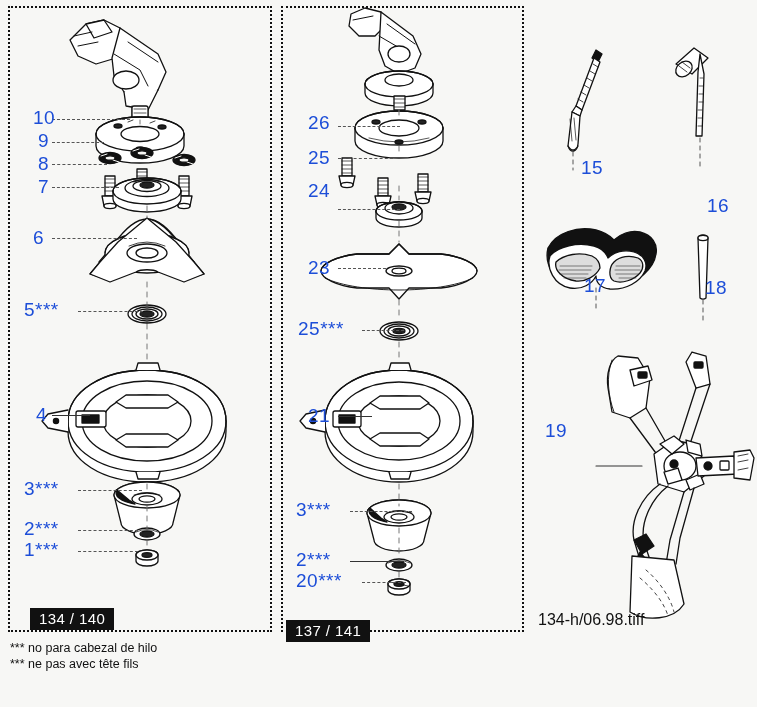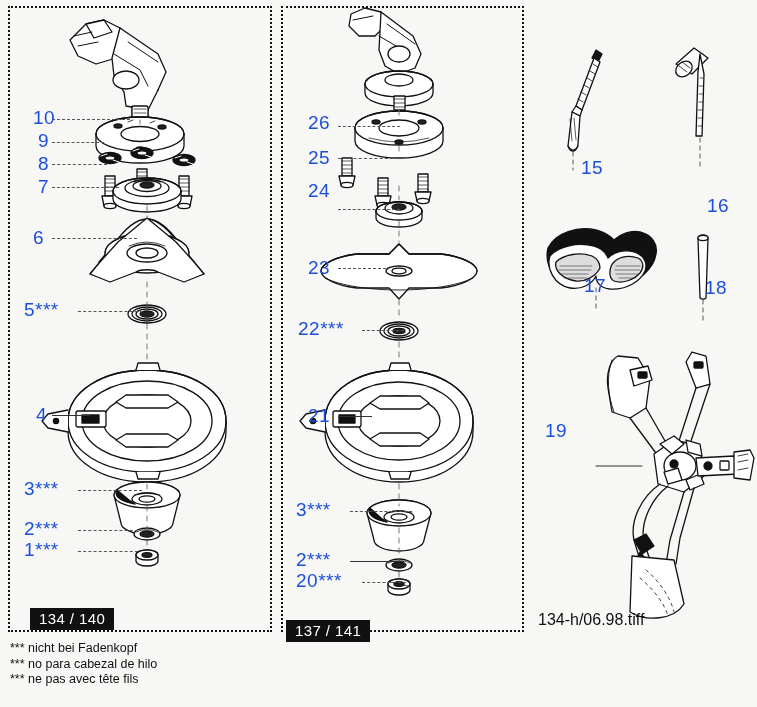--- a/index.html
+++ b/index.html
@@ -421,21 +421,21 @@
   <div class="leader" style="left:362px; top:330px; width:42px;"></div>
   <div class="leader solid" style="left:338px; top:416px; width:34px;"></div>
   <div class="leader" style="left:350px; top:511px; width:62px;"></div>
   <div class="leader solid" style="left:350px; top:561px; width:54px;"></div>
   <div class="leader" style="left:362px; top:582px; width:44px;"></div>
 
   <div class="lbl" style="left:308px; top:113px;">26</div>
   <div class="lbl" style="left:308px; top:148px;">25</div>
   <div class="lbl" style="left:308px; top:181px;">24</div>
   <div class="lbl" style="left:308px; top:258px;">23</div>
-  <div class="lbl" style="left:298px; top:319px;">22***</div>
+  <div class="lbl" style="left:298px; top:319px;">25***</div>
   <div class="lbl" style="left:308px; top:406px;">21</div>
   <div class="lbl" style="left:296px; top:500px;">3***</div>
   <div class="lbl" style="left:296px; top:550px;">2***</div>
   <div class="lbl" style="left:296px; top:571px;">20***</div>
 
   <div class="badge" id="badge-mid">137 / 141</div>
 
   <div class="art" style="left:534px;top:40px;width:223px;height:560px;">
   <svg width="223" height="560" viewBox="0 0 223 560">
     <g fill="none" stroke="#111" stroke-width="1.3" stroke-linejoin="round" stroke-linecap="round">
@@ -537,20 +537,19 @@
   </svg>
   </div>
 
   <div class="lbl" style="left:581px; top:158px;">15</div>
   <div class="lbl" style="left:707px; top:156px;margin-top:40px;">16</div>
   <div class="lbl" style="left:584px; top:276px;">17</div>
   <div class="lbl" style="left:705px; top:278px;text-align:right;">18</div>
   <div class="lbl" style="left:545px; top:421px;">19</div>
 
   <div id="footnotes">
-    <div>*** nicht bei Fadenkopf</div>
     <div>*** no para cabezal de hilo</div>
     <div>*** ne pas avec  tête fils</div>
   </div>
 
   <div id="filetag">134-h/06.98.tiff</div>
 
 </div>
 
 </body></html>

